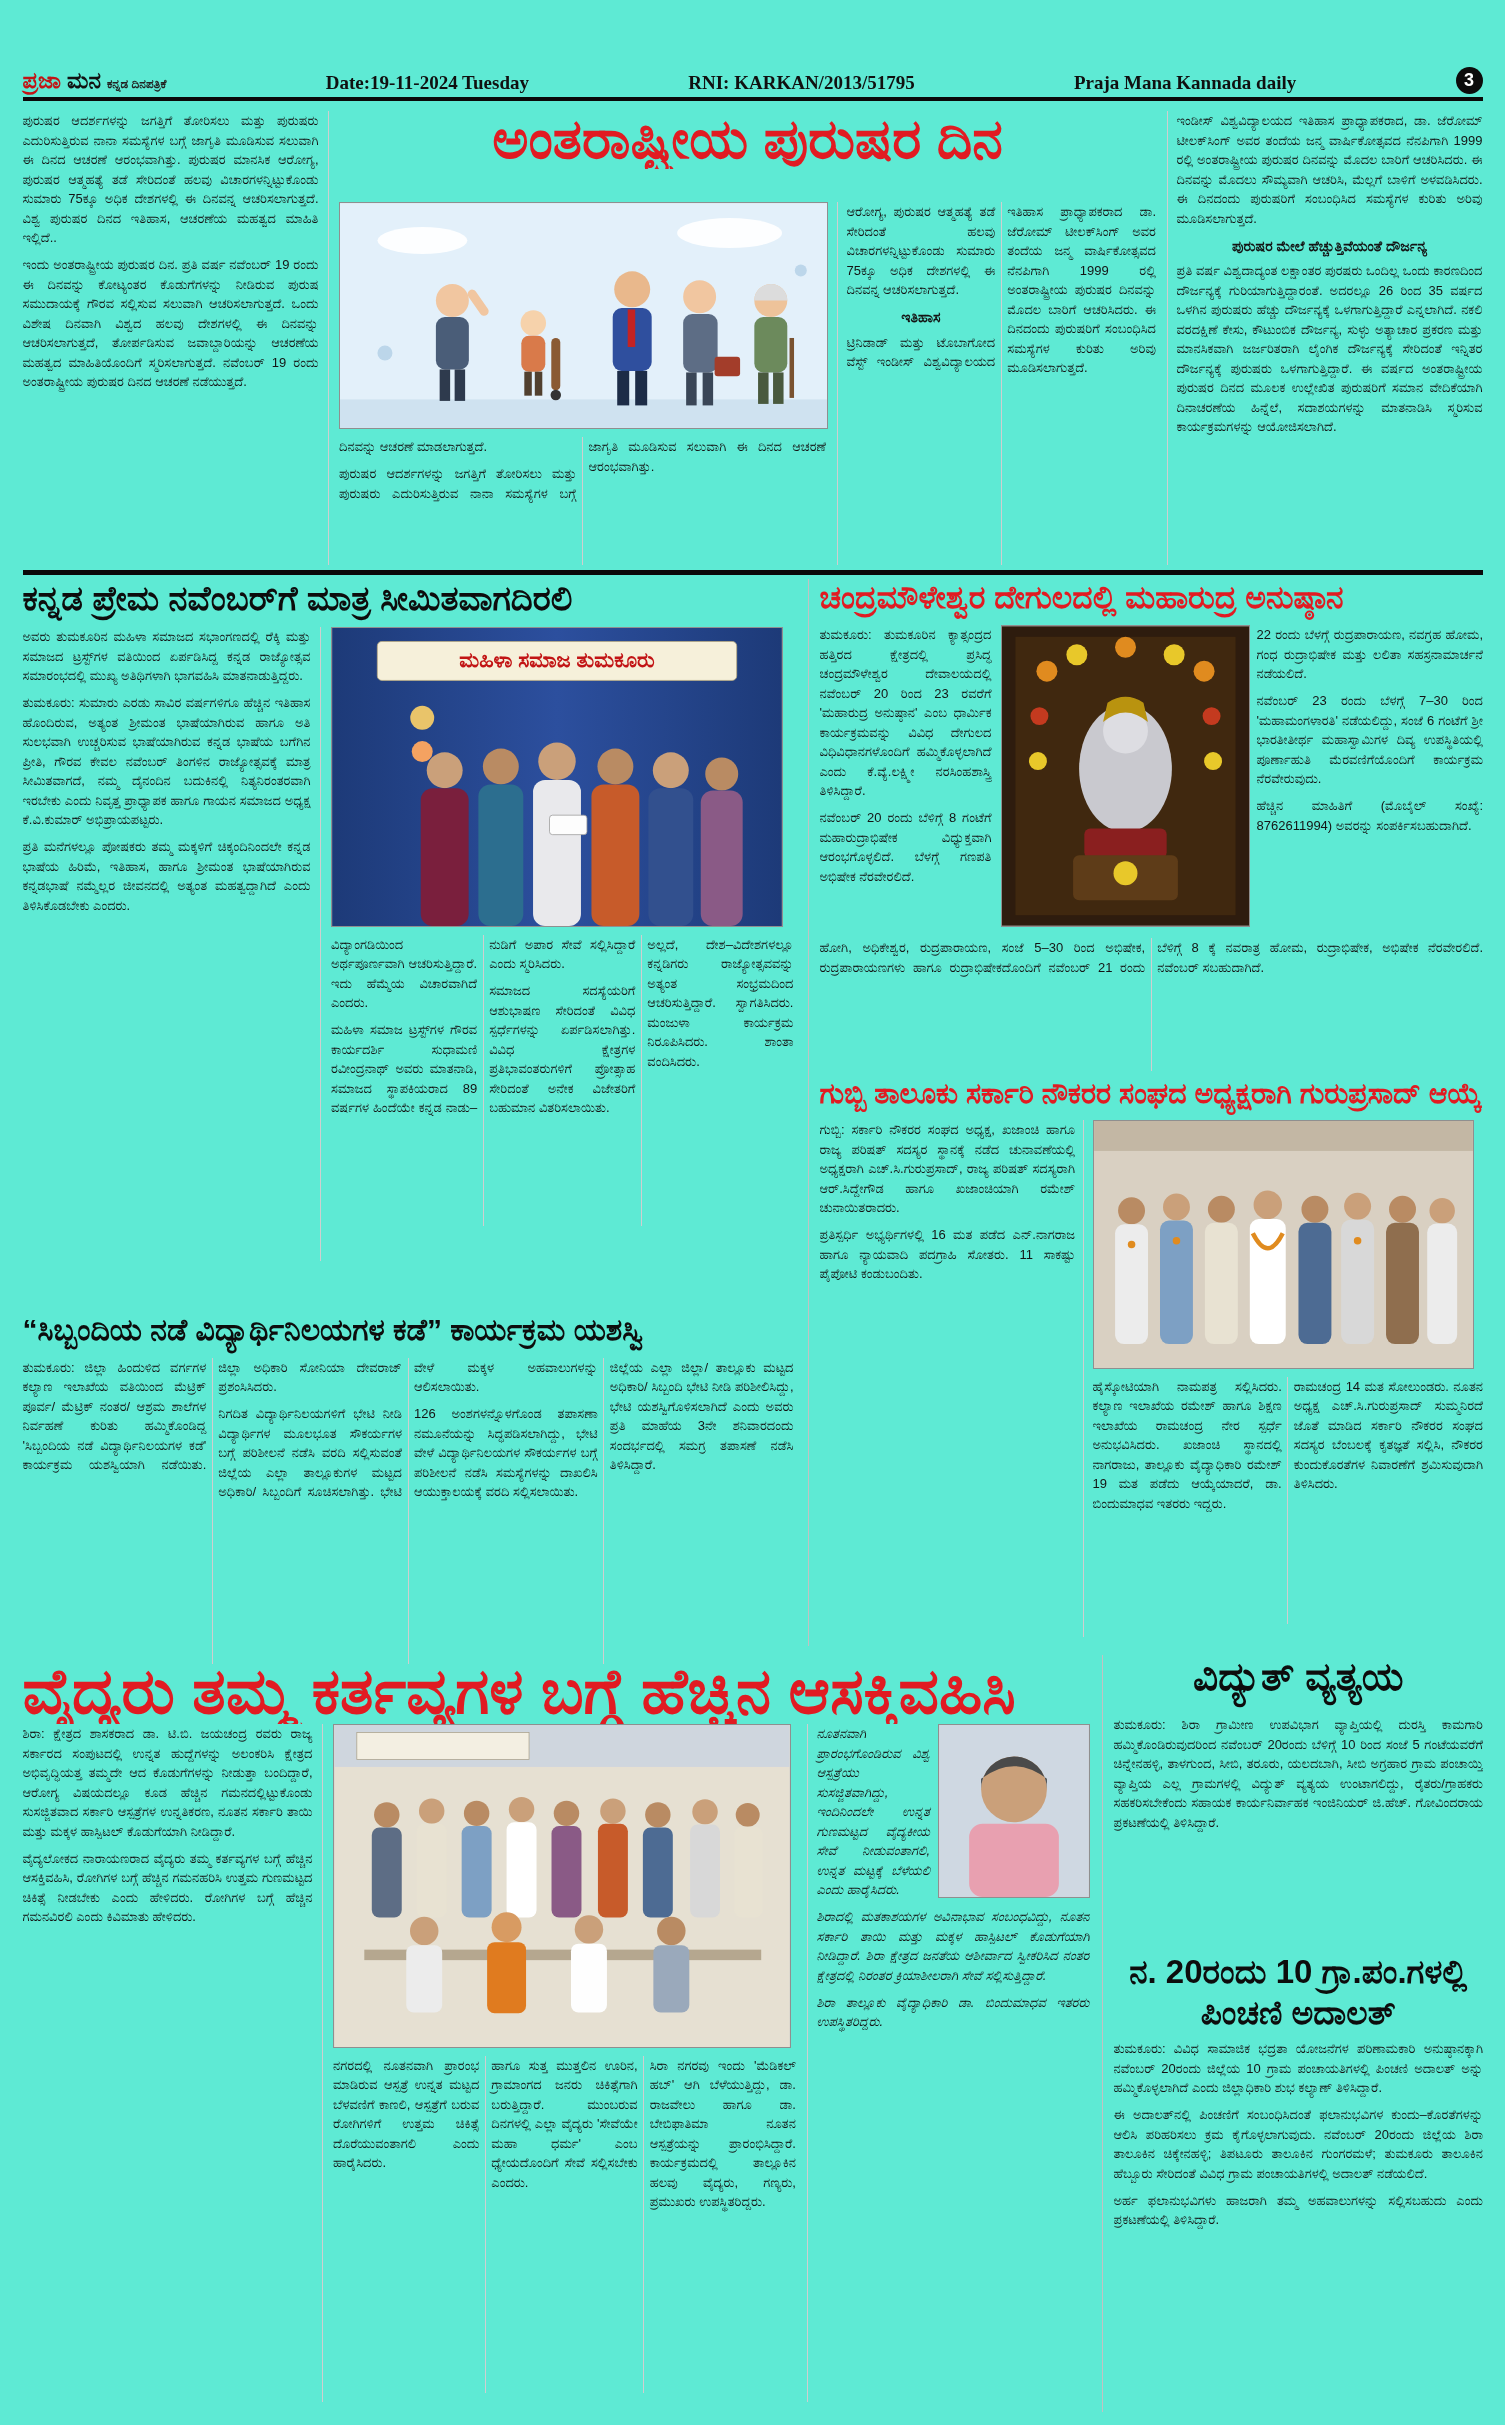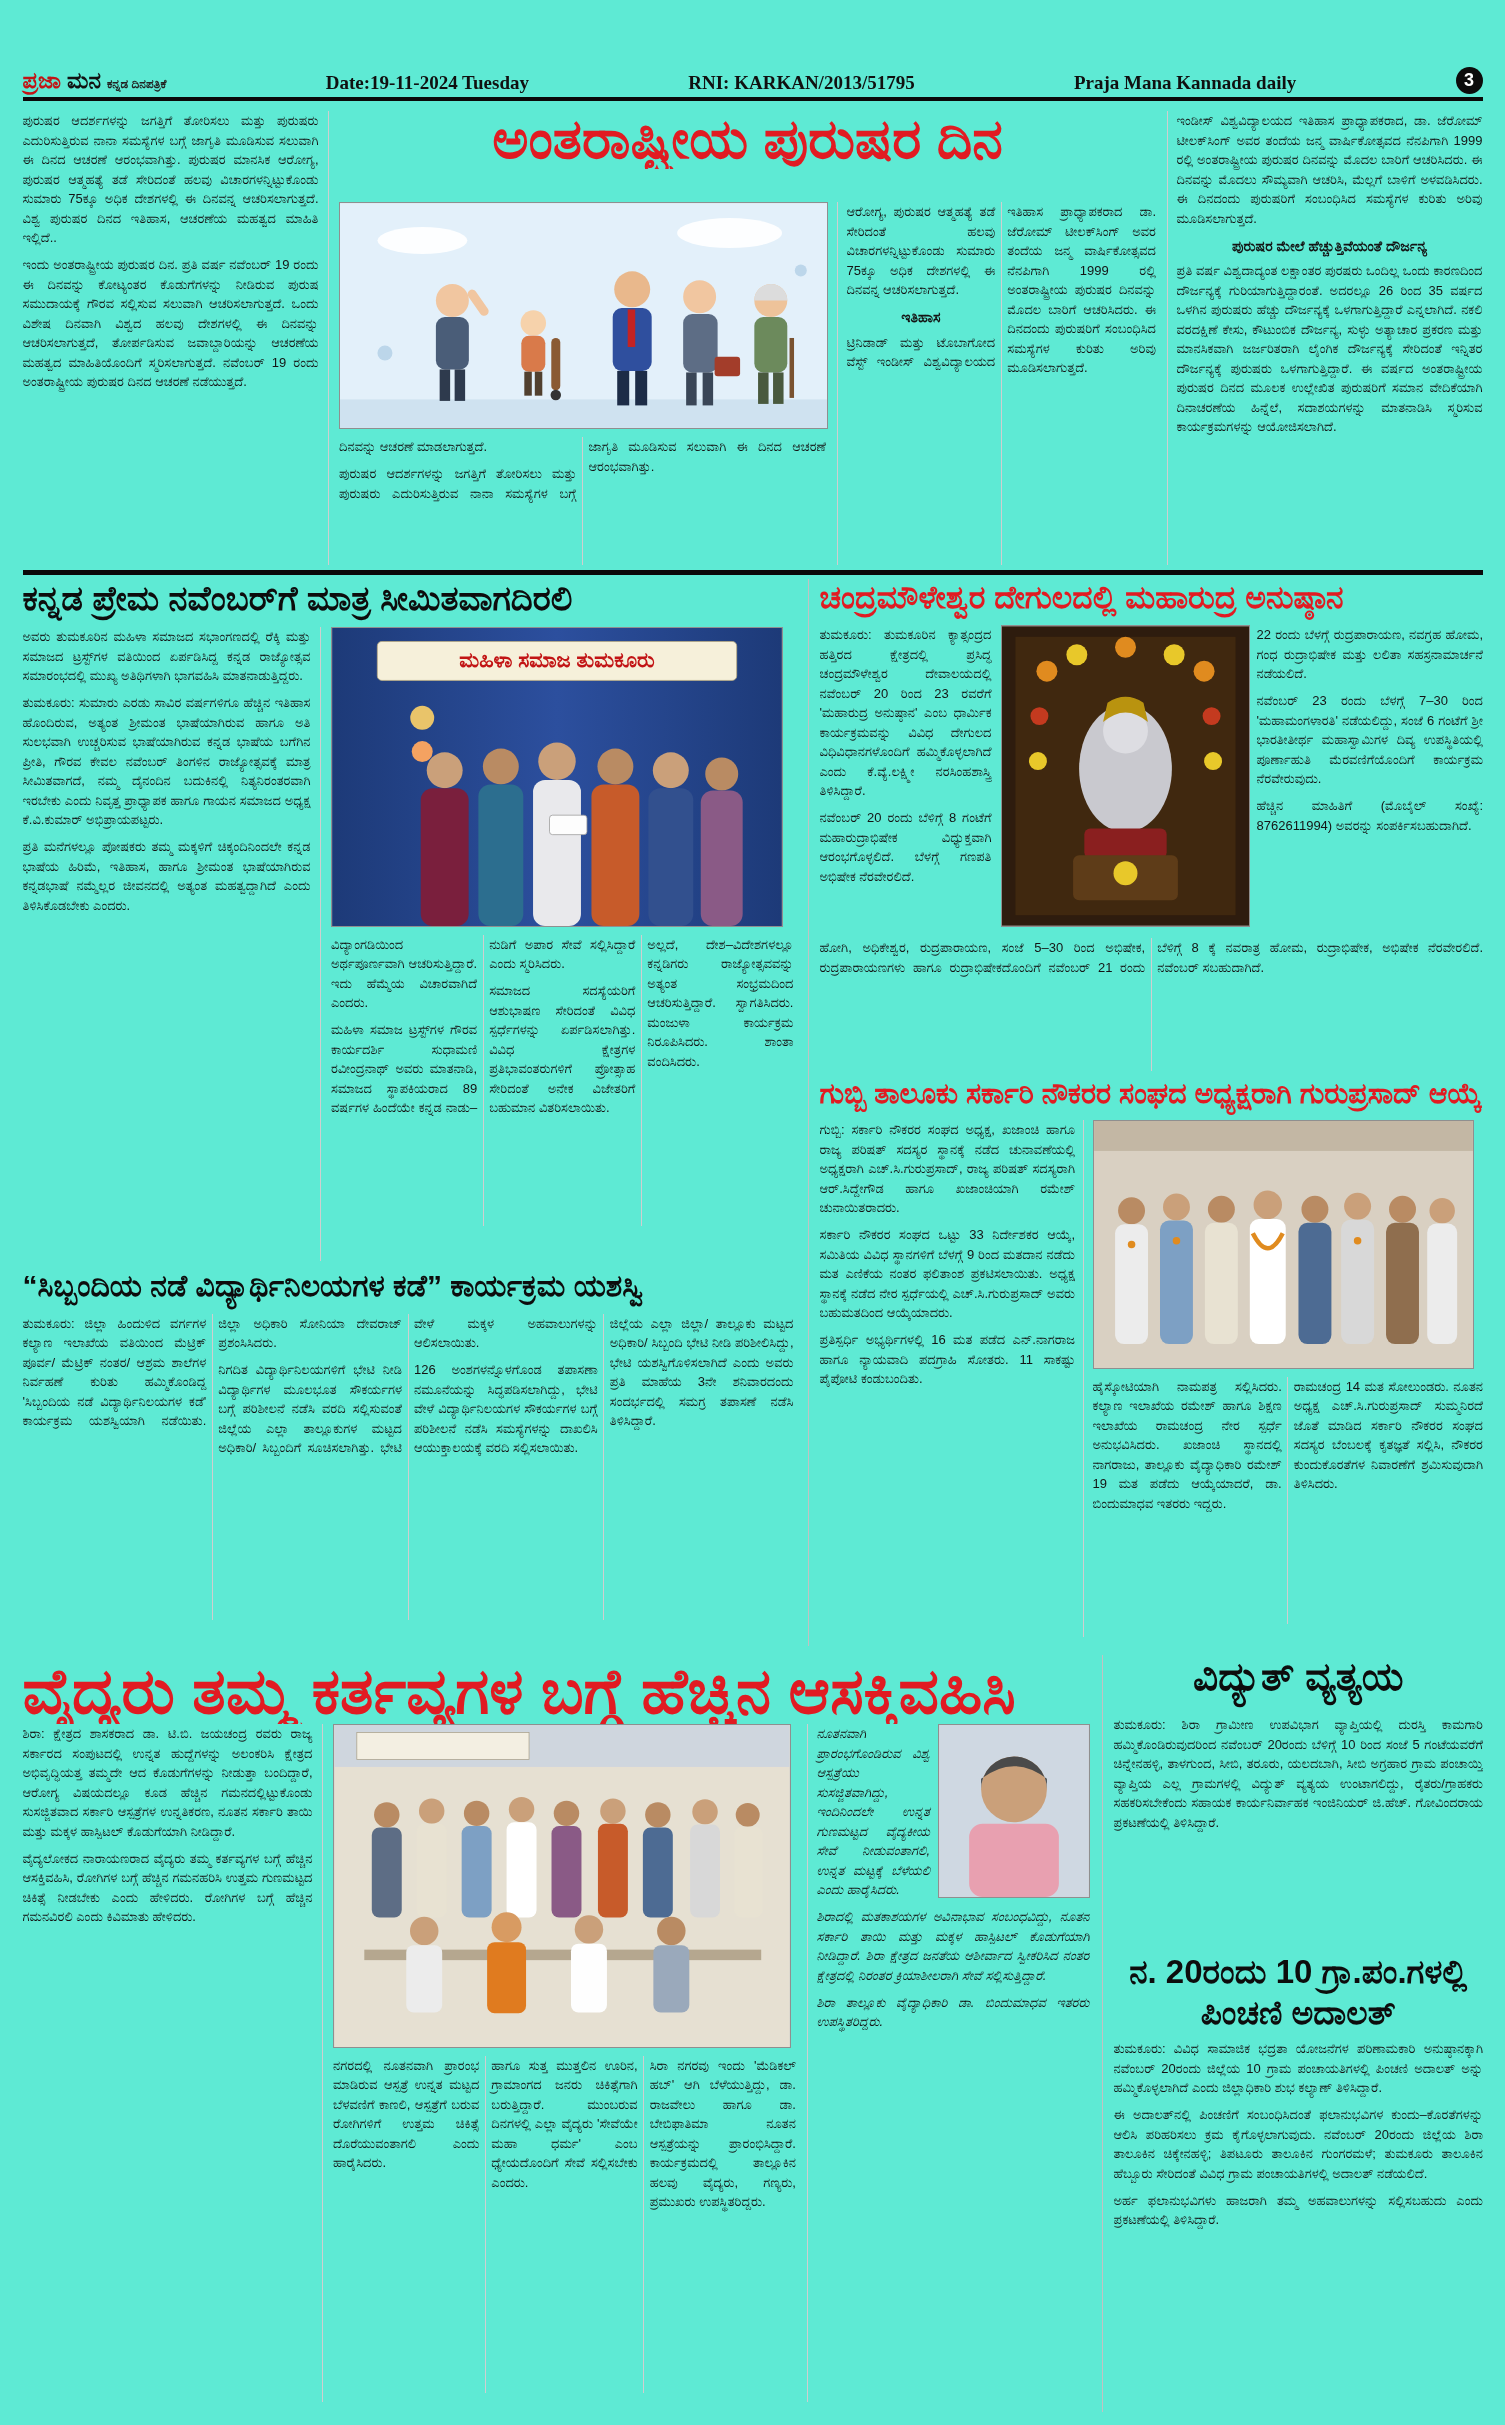--- a/index.html
+++ b/index.html
@@ -53,21 +53,21 @@
   .stackL{position:absolute;top:579px;left:22.5px;width:771px;height:1067px;}
   .stackR{position:absolute;top:579px;left:808px;width:675px;height:1067px;
           border-left:0.7px solid #c2c2c2;padding-left:10.5px;box-sizing:border-box;}
   .h-black{color:#0d0d0d;font-weight:bold;}
   .h-red{color:#e11b22;font-weight:bold;}
   .h-line{white-space:nowrap;overflow:hidden;}
   .art-kprema .hd{font-size:34px;height:48px;}
   .art-kprema .body{display:grid;grid-template-columns:298px 1fr;grid-column-gap:10.5px;height:634px;}
   .art-kprema .colL{border-right:0.7px solid #cfcfcf;padding-right:9px;}
   .art-sibbandi{margin-top:7.5px;}
-  .art-sibbandi .hd{font-size:30px;height:45px;}
+  .art-sibbandi .hd{font-size:30px;height:45px;margin-top:44px;}
   .art-sibbandi .body{height:306px;}
   .art-chandra .hd{font-size:31.5px;height:46px;}
   .art-chandra .body{display:grid;grid-template-columns:172px 247px 1fr;grid-column-gap:9px;height:301px;}
   .art-chandra .below{height:133px;margin-top:12px;}
   .art-gubbi{margin-top:6px;}
   .art-gubbi .hd{font-size:28.5px;height:43px;}
   .art-gubbi .body{display:grid;grid-template-columns:264px 1fr;grid-column-gap:9px;height:517px;}
   .art-gubbi .colL{border-right:0.7px solid #cfcfcf;padding-right:7.5px;}
   
   .sec4L{position:absolute;top:1655px;left:22.5px;width:1067px;height:757px;}
@@ -285,21 +285,20 @@
       <div class="below btxt cols2 clip">
         <p>ಹೋಗಿ, ಅಧಿಕೇಶ್ವರ, ರುದ್ರಪಾರಾಯಣ, ಸಂಜೆ 5–30 ರಿಂದ ಅಭಿಷೇಕ, ರುದ್ರಪಾರಾಯಣಗಳು ಹಾಗೂ ರುದ್ರಾಭಿಷೇಕದೊಂದಿಗೆ ನವೆಂಬರ್ 21 ರಂದು ಬೆಳಿಗ್ಗೆ 8 ಕ್ಕೆ ನವರಾತ್ರ ಹೋಮ, ರುದ್ರಾಭಿಷೇಕ, ಅಭಿಷೇಕ ನೆರವೇರಲಿದೆ. ನವೆಂಬರ್ ಸಬಹುದಾಗಿದೆ.</p>
       </div>
     </div>
 
     <div class="art-gubbi clip">
       <div class="hd h-red h-line">ಗುಬ್ಬಿ ತಾಲೂಕು ಸರ್ಕಾರಿ ನೌಕರರ ಸಂಘದ ಅಧ್ಯಕ್ಷರಾಗಿ ಗುರುಪ್ರಸಾದ್ ಆಯ್ಕೆ</div>
       <div class="body">
         <div class="colL btxt clip">
           <p>ಗುಬ್ಬಿ: ಸರ್ಕಾರಿ ನೌಕರರ ಸಂಘದ ಅಧ್ಯಕ್ಷ, ಖಜಾಂಚಿ ಹಾಗೂ ರಾಜ್ಯ ಪರಿಷತ್ ಸದಸ್ಯರ ಸ್ಥಾನಕ್ಕೆ ನಡೆದ ಚುನಾವಣೆಯಲ್ಲಿ ಅಧ್ಯಕ್ಷರಾಗಿ ಎಚ್.ಸಿ.ಗುರುಪ್ರಸಾದ್, ರಾಜ್ಯ ಪರಿಷತ್ ಸದಸ್ಯರಾಗಿ ಆರ್.ಸಿದ್ದೇಗೌಡ ಹಾಗೂ ಖಜಾಂಚಿಯಾಗಿ ರಮೇಶ್ ಚುನಾಯಿತರಾದರು.</p>
-          <p>ಸರ್ಕಾರಿ ನೌಕರರ ಸಂಘದ ಒಟ್ಟು 33 ನಿರ್ದೇಶಕರ ಆಯ್ಕೆ, ಸಮಿತಿಯ ವಿವಿಧ ಸ್ಥಾನಗಳಿಗೆ ಬೆಳಗ್ಗೆ 9 ರಿಂದ ಮತದಾನ ನಡೆದು ಮತ ಎಣಿಕೆಯ ನಂತರ ಫಲಿತಾಂಶ ಪ್ರಕಟಿಸಲಾಯಿತು. ಅಧ್ಯಕ್ಷ ಸ್ಥಾನಕ್ಕೆ ನಡೆದ ನೇರ ಸ್ಪರ್ಧೆಯಲ್ಲಿ ಎಚ್.ಸಿ.ಗುರುಪ್ರಸಾದ್ ಅವರು ಬಹುಮತದಿಂದ ಆಯ್ಕೆಯಾದರು.</p>
           <p>ಪ್ರತಿಸ್ಪರ್ಧಿ ಅಭ್ಯರ್ಥಿಗಳಲ್ಲಿ 16 ಮತ ಪಡೆದ ಎನ್.ನಾಗರಾಜ ಹಾಗೂ ನ್ಯಾಯವಾದಿ ಪದಗ್ರಾಹಿ ಸೋತರು. 11 ಸಾಕಷ್ಟು ಪೈಪೋಟಿ ಕಂಡುಬಂದಿತು.</p>
         </div>
         <div class="clip">
           <svg class="photo-frame" width="379" height="247" viewBox="0 0 506 330">
             <rect width="506" height="330" fill="#d9d0c2"></rect>
             <rect y="0" width="506" height="40" fill="#c3b7a4"></rect>
             <g>
               <g>
                   <circle cx="50" cy="120" r="18" fill="#b98b63"></circle>
                   <rect x="28" y="138" width="44" height="160" rx="12" fill="#ececec"></rect>

